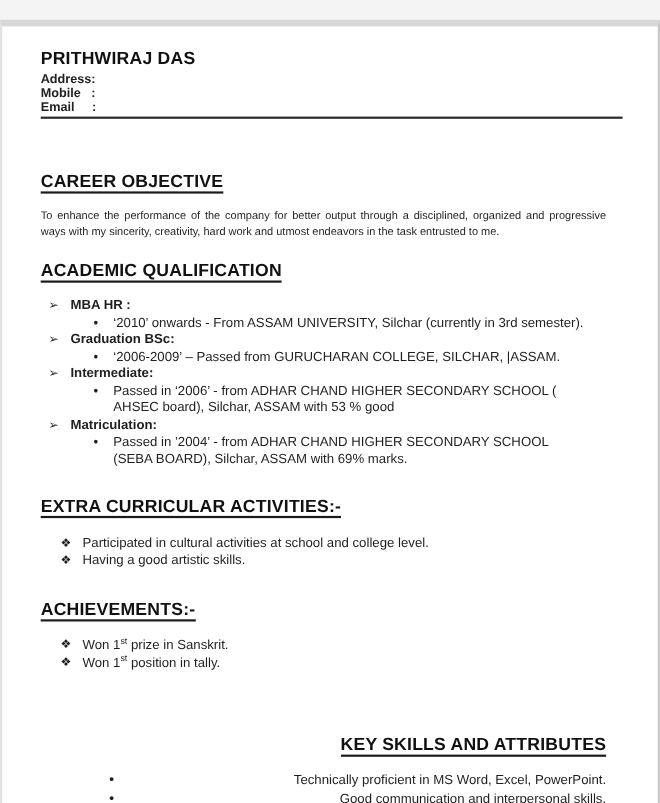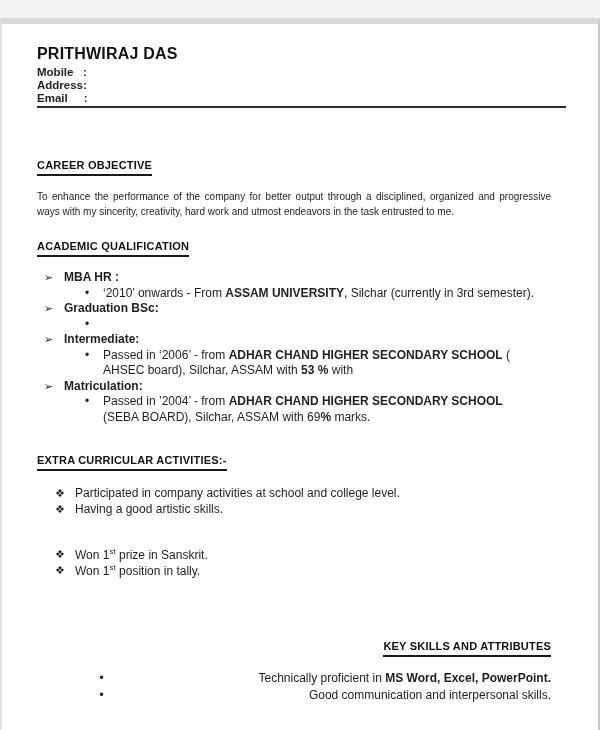--- a/index.html
+++ b/index.html
@@ -16,21 +16,21 @@
     color:#1f1f1f;
     overflow:hidden;
     margin-top:18px;
   }
   .content{padding:20px 47px 0 35px;}
   
   .hdr{width:529px;border-bottom:2px solid #2a2a2a;padding-bottom:1px;}
   .hdr h1{margin:0 0 3px 0;font-size:16px;line-height:19px;font-weight:700;color:#111;letter-spacing:.2px;}
   .contact{font-size:11.5px;font-weight:700;line-height:13px;white-space:pre;color:#222;}
   
-  h2{margin:0;font-size:11px;line-height:15px;font-weight:700;color:#111;}
+  h2{margin:0;font-size:16px;line-height:15px;font-weight:700;color:#111;}
   h2 .tt{display:inline-block;border-bottom:2px solid #1a1a1a;padding-bottom:1px;letter-spacing:.2px;}
   
   .s-objective{margin-top:50px;}
   .s-objective p{margin:13px 0 0 0;font-size:10px;line-height:15px;text-align:justify;}
   
   .s-academic{margin-top:20px;}
   .acad{margin-top:13px;font-size:12px;line-height:15.5px;}
   .acad-heading{display:flex;padding-left:7px;font-weight:700;}
   .arrow{width:20px;flex:none;font-family:"DejaVu Sans",sans-serif;font-size:11px;}
   .acad-row{display:flex;padding-left:48px;}
@@ -44,33 +44,33 @@
   .s-extra .li-row{padding-left:18px;line-height:15.5px;}
   .s-extra .glyph{width:20px;font-size:11px;}
   .s-ach{margin-top:30px;}
   .s-ach .list{margin-top:13px;}
   .s-ach .li-row{padding-left:18px;line-height:16px;}
   .s-ach .glyph{width:20px;font-size:11px;}
   .s-skills{margin-top:60px;text-align:right;}
   .s-skills .list{margin-top:13px;}
   .s-skills .li-row{padding-left:50px;line-height:16.5px;}
   .s-skills .glyph{width:18px;}
-  .b{font-weight:700;}
+  .b{font-weight:400;}
   sup{font-size:8px;line-height:0;}
 </style>
 </head>
 <body>
 
 <div class="page">
   <div class="content">
 
     <header class="hdr">
       <h1>PRITHWIRAJ DAS</h1>
+      <div class="contact">Address:</div>
       <div class="contact">Mobile   :</div>
-      <div class="contact">Address:</div>
       <div class="contact">Email     :</div>
     </header>
 
     <section class="s-objective">
       <h2><span class="tt">CAREER OBJECTIVE</span></h2>
       <p>To enhance the performance of the company for better output through a disciplined, organized and progressive ways with my sincerity, creativity, hard work and utmost endeavors in the task entrusted to me.</p>
     </section>
 
     <section class="s-academic">
       <h2><span class="tt">ACADEMIC QUALIFICATION</span></h2>
@@ -82,32 +82,33 @@
           <div class="acad-row">
             <span class="dot">•</span>
             <div class="txt"><span>‘2010’ onwards - From </span><span class="b">ASSAM UNIVERSITY</span><span>, Silchar (currently in 3rd semester).</span></div>
           </div>
           <div class="acad-heading">
             <span class="arrow">➢</span>
             <span>Graduation BSc:</span>
           </div>
           <div class="acad-row">
             <span class="dot">•</span>
+            <div class="txt"><span>‘2006-2009’ – Passed from </span><span class="b">GURUCHARAN COLLEGE, SILCHAR, |ASSAM</span><span>.</span></div>
           </div>
           <div class="acad-heading">
             <span class="arrow">➢</span>
             <span>Intermediate:</span>
           </div>
           <div class="acad-row">
             <span class="dot">•</span>
             <div class="txt"><span>Passed in ‘2006’ - from </span><span class="b">ADHAR CHAND HIGHER SECONDARY SCHOOL</span><span> (</span></div>
           </div>
           <div class="acad-row">
             <span class="dot"></span>
-            <div class="txt"><span>AHSEC board), Silchar, ASSAM with </span><span class="b">53 %</span><span> with</span></div>
+            <div class="txt"><span>AHSEC board), Silchar, ASSAM with </span><span class="b">53 %</span><span> good</span></div>
           </div>
           <div class="acad-heading">
             <span class="arrow">➢</span>
             <span>Matriculation:</span>
           </div>
           <div class="acad-row">
             <span class="dot">•</span>
             <div class="txt"><span>Passed in ’2004’ - from </span><span class="b">ADHAR CHAND HIGHER SECONDARY SCHOOL</span></div>
           </div>
           <div class="acad-row">
@@ -115,30 +116,31 @@
             <div class="txt"><span>(SEBA BOARD), Silchar, ASSAM with 69</span><span class="b">%</span><span> marks.</span></div>
           </div>
         </div>
     </section>
 
     <section class="s-extra">
       <h2><span class="tt">EXTRA CURRICULAR ACTIVITIES:-</span></h2>
       <div class="list" id="extra-list">
           <div class="li-row">
             <span class="glyph">❖</span>
-            <div class="txt"><span>Participated in company activities at school and college level.</span></div>
+            <div class="txt"><span>Participated in cultural activities at school and college level.</span></div>
           </div>
           <div class="li-row">
             <span class="glyph">❖</span>
             <div class="txt"><span>Having a good artistic skills.</span></div>
           </div>
         </div>
     </section>
 
     <section class="s-ach">
+      <h2><span class="tt">ACHIEVEMENTS:-</span></h2>
       <div class="list" id="ach-list">
           <div class="li-row">
             <span class="glyph">❖</span>
             <div class="txt"><span>Won 1</span><sup>st</sup><span> prize in Sanskrit.</span></div>
           </div>
           <div class="li-row">
             <span class="glyph">❖</span>
             <div class="txt"><span>Won 1</span><sup>st</sup><span> position in tally.</span></div>
           </div>
         </div>

